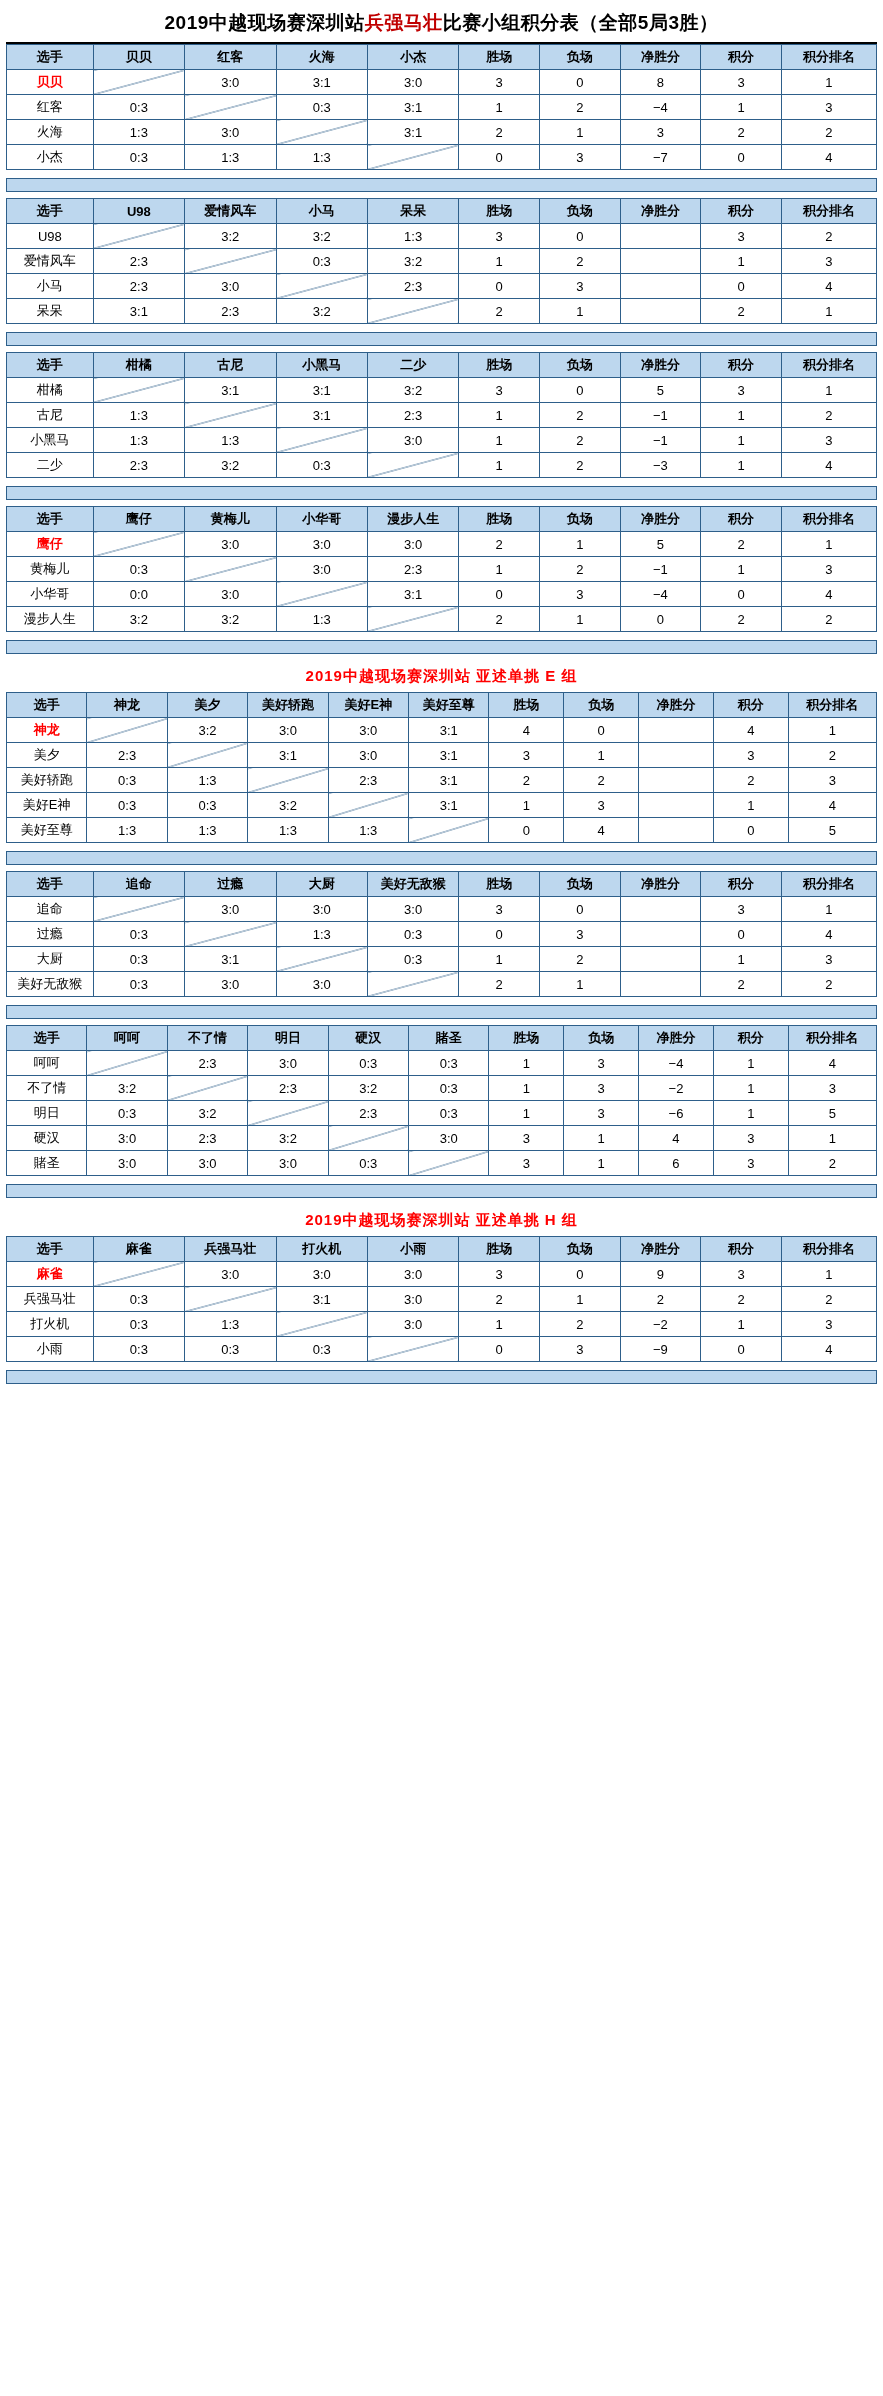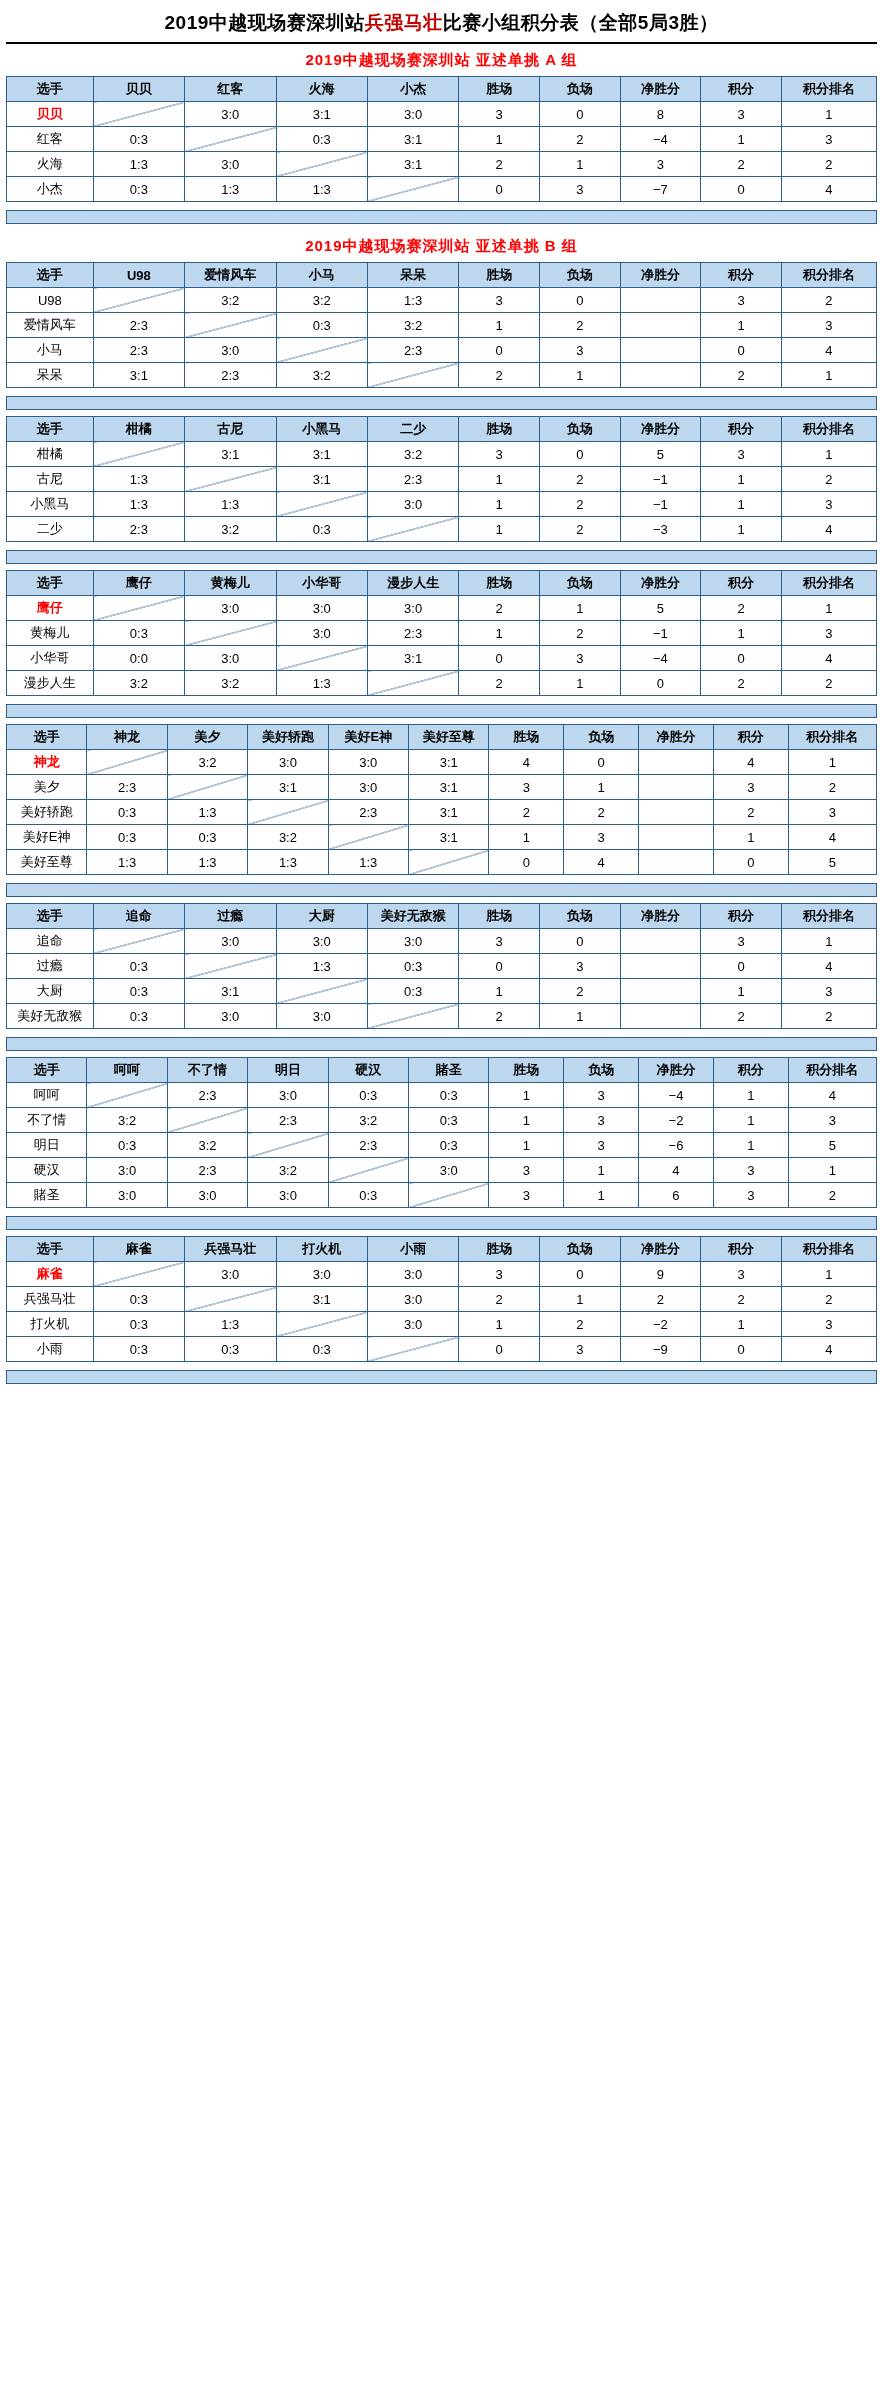--- a/index.html
+++ b/index.html
@@ -78,21 +78,20 @@
 <body>
 
 <div class="page">
 
   <div class="main-title">
     <span>2019中越现场赛深圳站</span><span class="hl">兵强马壮</span><span>比赛小组积分表（全部5局3胜）</span>
   </div>
 
   <div id="groups-container">
       <div class="group-block">
-        <div class="group-title">2019中越现场赛深圳站  亚述单挑  A  组</div>
         <table class="grp">
           <colgroup>
             <col style="width: 72px;">
             <col style="width: 76px;">
             <col style="width: 76px;">
             <col style="width: 76px;">
             <col style="width: 76px;">
             <col style="width: 67px;">
             <col style="width: 67px;">
             <col style="width: 67px;">
@@ -165,21 +164,20 @@
             <tr class="spacer">
               <td colspan="10"></td>
             </tr>
             <tr class="bluebar">
               <td colspan="10"></td>
             </tr>
           </tbody>
         </table>
       </div>
       <div class="group-block">
-        <div class="group-title">2019中越现场赛深圳站  亚述单挑  B  组</div>
         <table class="grp">
           <colgroup>
             <col style="width: 72px;">
             <col style="width: 76px;">
             <col style="width: 76px;">
             <col style="width: 76px;">
             <col style="width: 76px;">
             <col style="width: 67px;">
             <col style="width: 67px;">
             <col style="width: 67px;">
@@ -424,20 +422,21 @@
             <tr class="spacer">
               <td colspan="10"></td>
             </tr>
             <tr class="bluebar">
               <td colspan="10"></td>
             </tr>
           </tbody>
         </table>
       </div>
       <div class="group-block">
+        <div class="group-title">2019中越现场赛深圳站  亚述单挑  E  组</div>
         <table class="grp">
           <colgroup>
             <col style="width: 72px;">
             <col style="width: 72px;">
             <col style="width: 72px;">
             <col style="width: 72px;">
             <col style="width: 72px;">
             <col style="width: 72px;">
             <col style="width: 67px;">
             <col style="width: 67px;">
@@ -720,20 +719,21 @@
             <tr class="spacer">
               <td colspan="11"></td>
             </tr>
             <tr class="bluebar">
               <td colspan="11"></td>
             </tr>
           </tbody>
         </table>
       </div>
       <div class="group-block">
+        <div class="group-title">2019中越现场赛深圳站  亚述单挑  H  组</div>
         <table class="grp">
           <colgroup>
             <col style="width: 72px;">
             <col style="width: 76px;">
             <col style="width: 76px;">
             <col style="width: 76px;">
             <col style="width: 76px;">
             <col style="width: 67px;">
             <col style="width: 67px;">
             <col style="width: 67px;">

